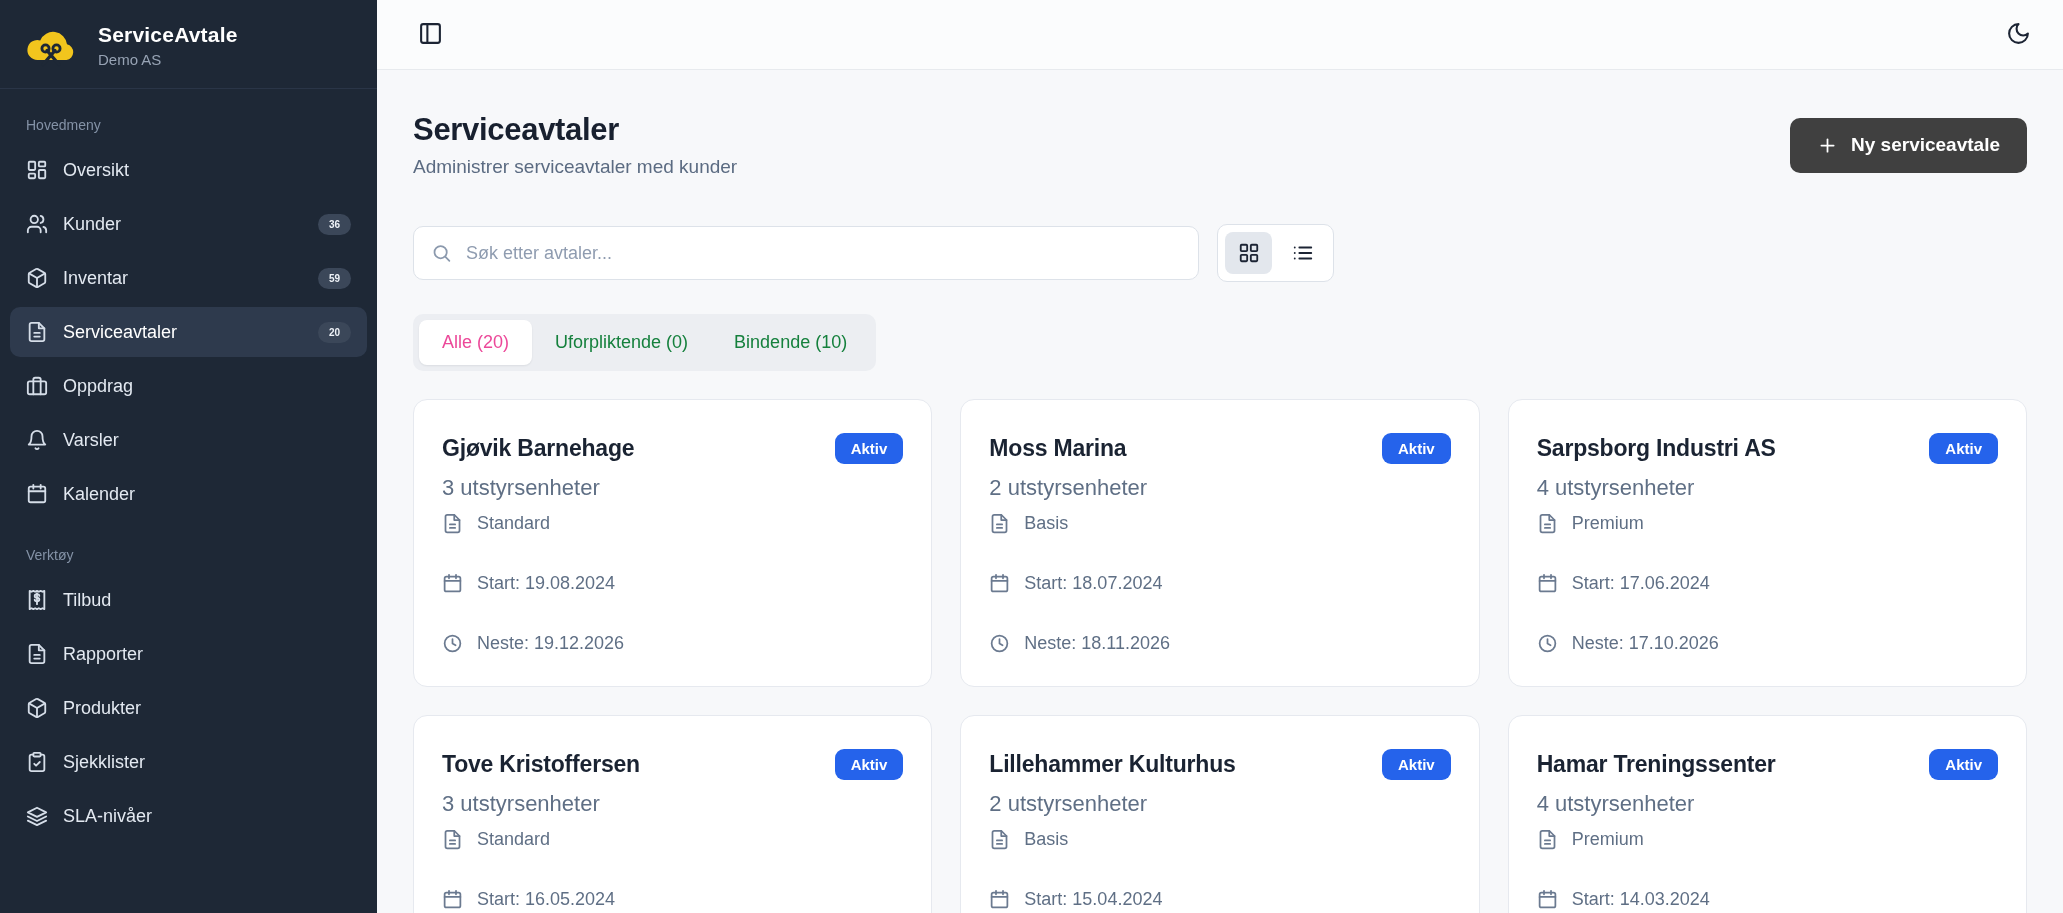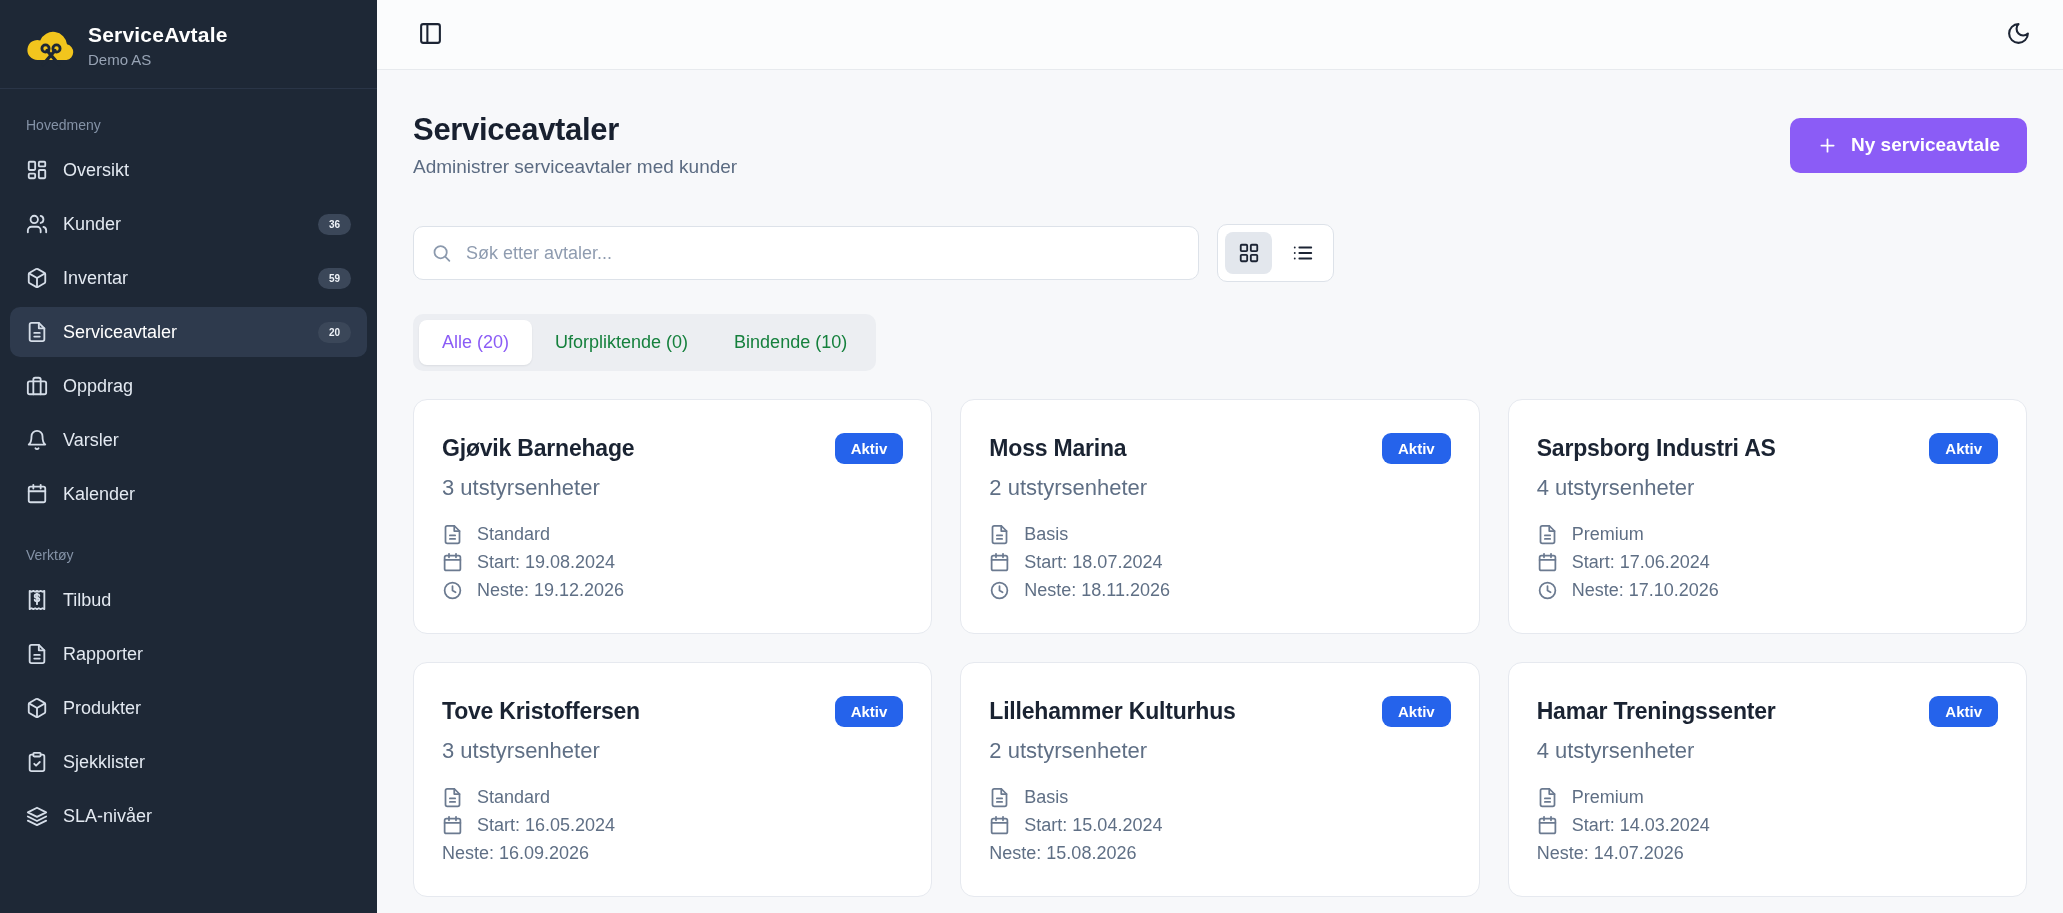--- a/index.html
+++ b/index.html
@@ -2,21 +2,21 @@
 <html><head>
 <meta charset="utf-8">
 <style>
   * { margin:0; padding:0; box-sizing:border-box; }
   html,body { width:2063px; height:913px; overflow:hidden; }
   body { font-family:"Liberation Sans", sans-serif; background:#f7f8fa; color:#18202f; }
   .screen { width:2063px; height:913px; display:flex; overflow:hidden; }
 
   
   .sidebar { width:377px; min-width:377px; height:100%; background:#1e2836; display:flex; flex-direction:column; }
-  .logo-row { display:flex; align-items:center; gap:10px; padding:22px 24px 20px; border-bottom:1px solid #2a3547; }
+  .logo-row { display:flex; align-items:center; gap:20px; padding:22px 24px 20px; border-bottom:1px solid #2a3547; }
   .logo-icon { width:54px; height:46px; display:flex; }
   .logo-icon svg { width:100%; height:100%; display:block; }
   .app-name { font-size:21px; font-weight:700; color:#ffffff; letter-spacing:.2px; }
   .app-org  { font-size:15px; color:#97a3b4; margin-top:4px; }
   .sec-label { font-size:14px; color:#8492a6; margin:28px 26px 12px; }
   .nav-list { padding:0 10px; }
   .nav-item { display:flex; align-items:center; gap:15px; height:50px; padding:0 16px; border-radius:10px; margin-bottom:4px; font-size:18px; color:#e3e9f1; cursor:pointer; }
   .nav-item.active { background:#2e3a4d; color:#ffffff; }
   .nav-icon { width:22px; height:22px; color:#d5dde8; flex:0 0 22px; }
   .nav-icon svg { width:100%; height:100%; display:block; }
@@ -27,47 +27,47 @@
   .topbar { height:70px; min-height:70px; background:#fbfcfd; border-bottom:1px solid #e7eaee; display:flex; align-items:center; padding:0 28px 0 36px; }
   .icon-btn { width:34px; height:34px; border:none; background:transparent; color:#1c2434; display:flex; align-items:center; justify-content:center; cursor:pointer; border-radius:8px; }
   .icon-btn svg { width:25px; height:25px; }
   .topbar .spacer { flex:1; }
 
   .content { flex:1; background:#f7f8fa; padding:42px 36px 0; overflow:hidden; }
 
   .page-header { display:flex; align-items:center; justify-content:space-between; }
   .page-title { font-size:31px; font-weight:700; color:#18202f; letter-spacing:-.3px; }
   .page-subtitle { font-size:19px; color:#5b6b82; margin-top:8px; }
-  .btn-primary { display:flex; align-items:center; gap:13px; height:55px; padding:0 27px; background:#8b5cf6; color:#ffffff; border:none; border-radius:10px; font-size:19px; font-weight:600; font-family:inherit; cursor:pointer; }
+  .btn-primary { display:flex; align-items:center; gap:13px; height:55px; padding:0 27px; background:#404040; color:#ffffff; border:none; border-radius:10px; font-size:19px; font-weight:600; font-family:inherit; cursor:pointer; }
   .btn-primary .btn-icon { width:21px; height:21px; display:flex; }
   .btn-primary svg { width:100%; height:100%; }
 
   .controls { margin-top:46px; display:flex; align-items:center; gap:18px; }
   .search-box { position:relative; width:786px; }
   .search-box .search-ic { position:absolute; left:18px; top:50%; transform:translateY(-50%); width:21px; height:21px; color:#8b99ad; pointer-events:none; }
   .search-box .search-ic svg { width:100%; height:100%; }
   .search-box input { width:100%; height:54px; border:1px solid #dde2e9; border-radius:10px; background:#ffffff; padding:0 16px 0 52px; font-size:18px; font-family:inherit; color:#18202f; outline:none; }
   .search-box input::placeholder { color:#8f9cb0; }
   .view-toggle { display:flex; gap:7px; background:#ffffff; border:1px solid #dde2e9; border-radius:10px; padding:7px; }
   .view-btn { width:47px; height:42px; border:none; background:transparent; border-radius:8px; color:#1c2434; display:flex; align-items:center; justify-content:center; cursor:pointer; }
   .view-btn.active { background:#e3e7ed; }
   .view-btn .vt-ic { width:22px; height:22px; }
   .view-btn svg { width:100%; height:100%; }
 
   .tabs { margin-top:32px; display:inline-flex; background:#eceef2; border-radius:10px; padding:6px; }
   .tab { border:none; background:transparent; padding:12px 23px; font-size:18px; color:#15803d; border-radius:8px; font-family:inherit; cursor:pointer; white-space:nowrap; }
-  .tab.active { background:#ffffff; color:#8b5cf6; font-weight:500; box-shadow:0 1px 2px rgba(16,24,40,.08);text-align:right; }
+  .tab.active { background:#ffffff; color:#ec4899; font-weight:500; box-shadow:0 1px 2px rgba(16,24,40,.08);text-align:right; }
 
   .cards { margin-top:28px; display:grid; grid-template-columns:repeat(3,1fr); gap:28px; }
   .card { background:#ffffff; border:1px solid #e6e9ef; border-radius:14px; padding:30px 28px; cursor:pointer; }
   .card-head { display:flex; align-items:center; justify-content:space-between; gap:8px; }
   .card-title { font-size:23px; font-weight:700; color:#1a2332; letter-spacing:-.2px; line-height:36px; }
   .status-badge { background:#2563eb; color:#ffffff; font-size:15px; font-weight:700; border-radius:9px; padding:8px 16px; line-height:1; flex:0 0 auto; }
   .card-units { font-size:22px; color:#5f6f85; margin-top:8px; line-height:27px; }
-  .card-meta { margin-top:20px; display:flex; flex-direction:column; gap:2px; }
+  .card-meta { margin-top:9px; display:flex; flex-direction:column; gap:34px; }
   .meta-row { display:flex; align-items:center; gap:14px; font-size:18px; color:#5f6f85; line-height:26px; }
   .meta-ic { width:21px; height:21px; color:#6b7a90; flex:0 0 21px; }
   .meta-ic svg { width:100%; height:100%; display:block; }
 </style>
 </head>
 <body>
 
 <div class="screen">
 
   <aside class="sidebar">

